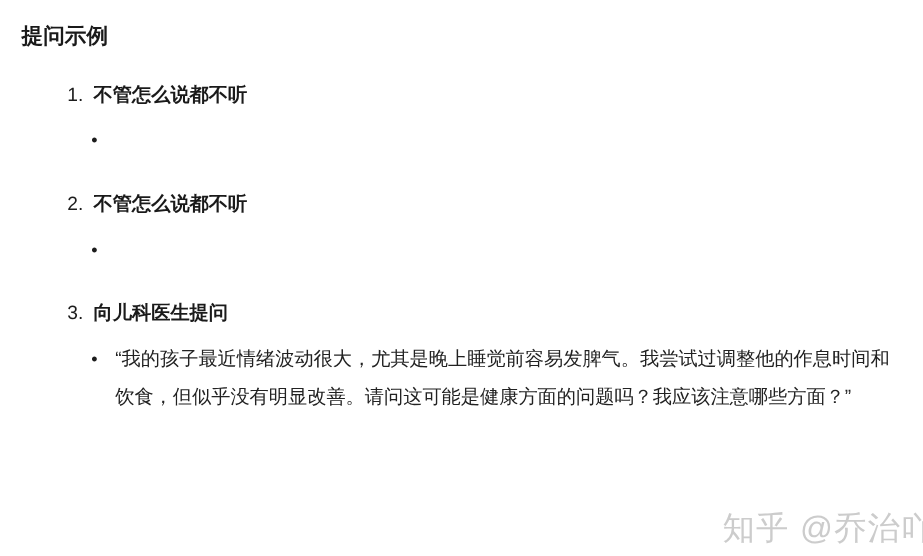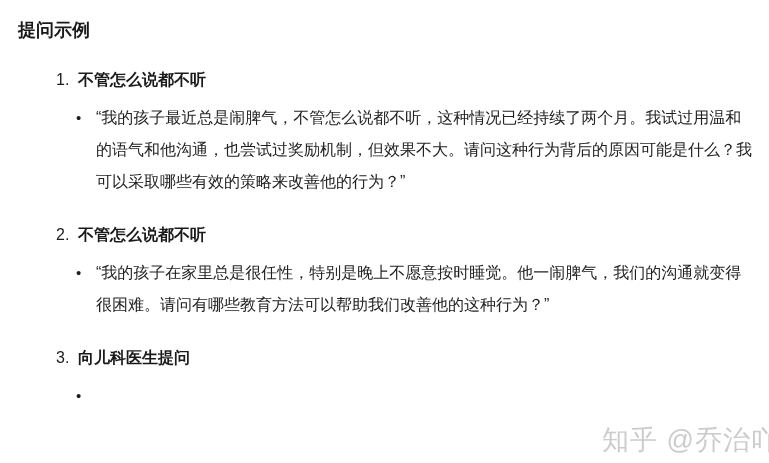--- a/index.html
+++ b/index.html
@@ -87,38 +87,37 @@
 
   <h1 class="doc-title">提问示例</h1>
 
   <div class="section">
     <div class="heading-row">
       <span class="item-number">1.</span>
       <span class="item-heading">不管怎么说都不听</span>
     </div>
     <div class="quote-row">
       <span class="bullet">•</span>
-      <div class="quote-text">“我的孩子最近总是闹脾气，不管怎么说都不听，这种情况已经持续了两个月。我试过用温和的语气和他沟通，也尝试过奖励机制，但效果不大。请问这种行为背后的原因可能是什么？我可以采取哪些有效的策略来改善他的行为？”</div>
     </div>
   </div>
 
   <div class="section">
     <div class="heading-row">
       <span class="item-number">2.</span>
       <span class="item-heading">不管怎么说都不听</span>
     </div>
     <div class="quote-row">
       <span class="bullet">•</span>
-      <div class="quote-text">“我的孩子在家里总是很任性，特别是晚上不愿意按时睡觉。他一闹脾气，我们的沟通就变得很困难。请问有哪些教育方法可以帮助我们改善他的这种行为？”</div>
     </div>
   </div>
 
   <div class="section">
     <div class="heading-row">
       <span class="item-number">3.</span>
       <span class="item-heading">向儿科医生提问</span>
     </div>
     <div class="quote-row">
       <span class="bullet">•</span>
+      <div class="quote-text">“我的孩子最近情绪波动很大，尤其是晚上睡觉前容易发脾气。我尝试过调整他的作息时间和饮食，但似乎没有明显改善。请问这可能是健康方面的问题吗？我应该注意哪些方面？”</div>
     </div>
   </div>
 
 </div>
 
 </body></html>

